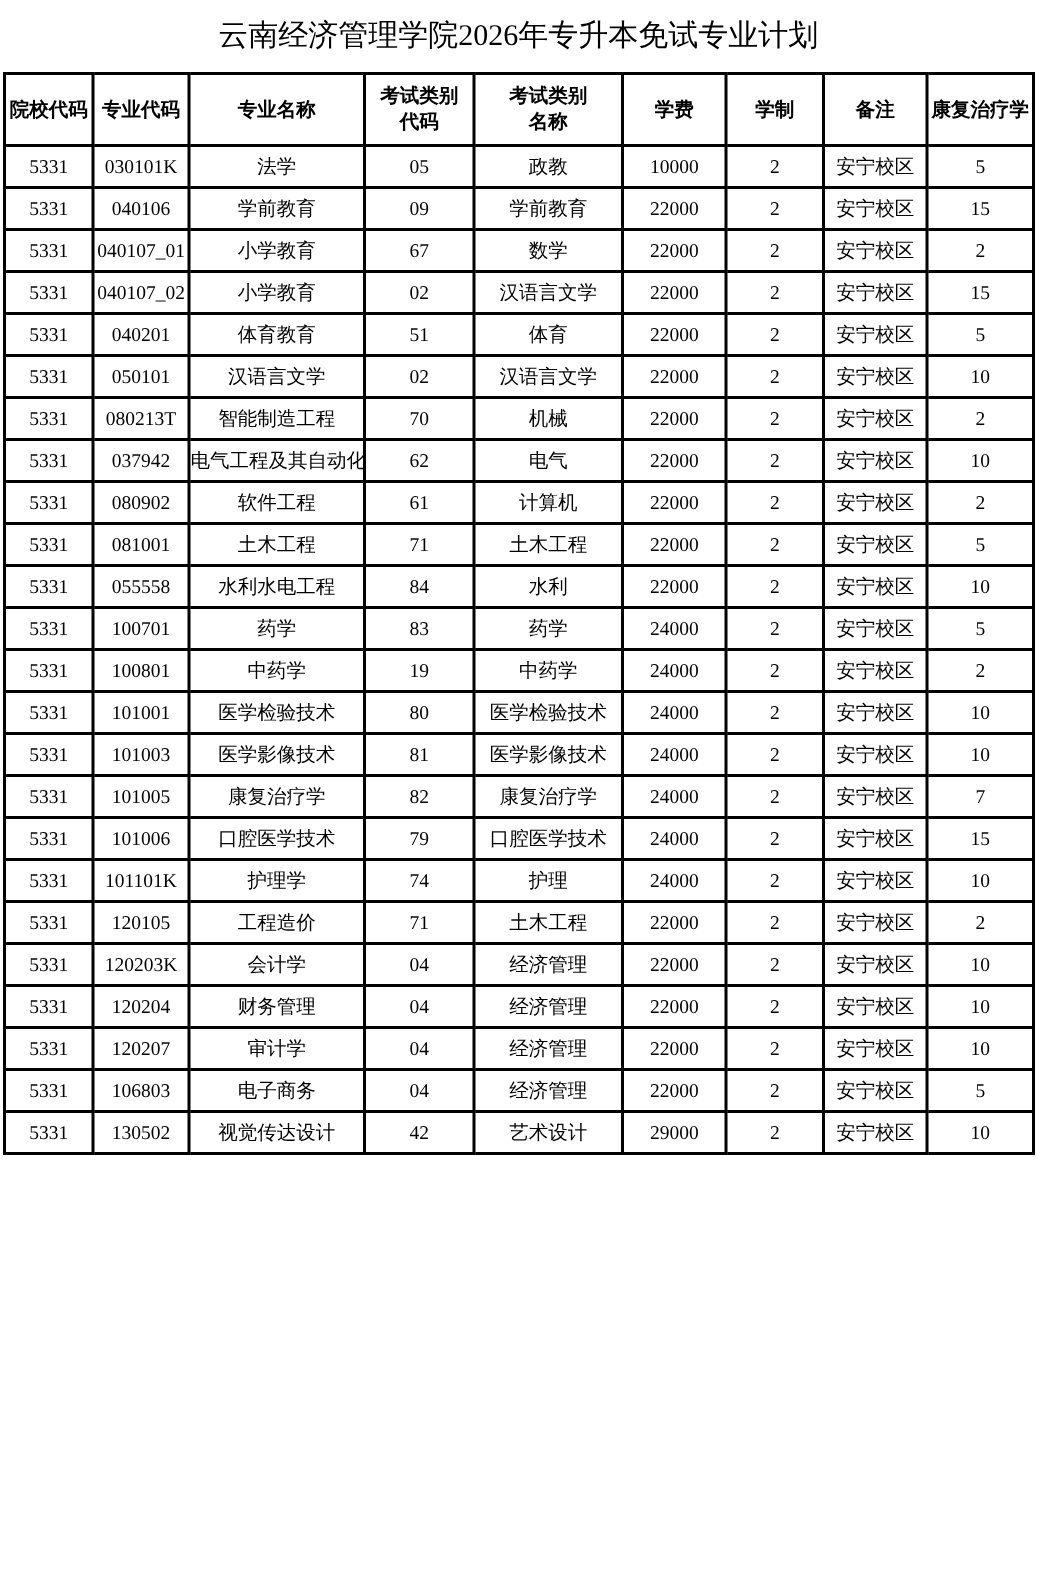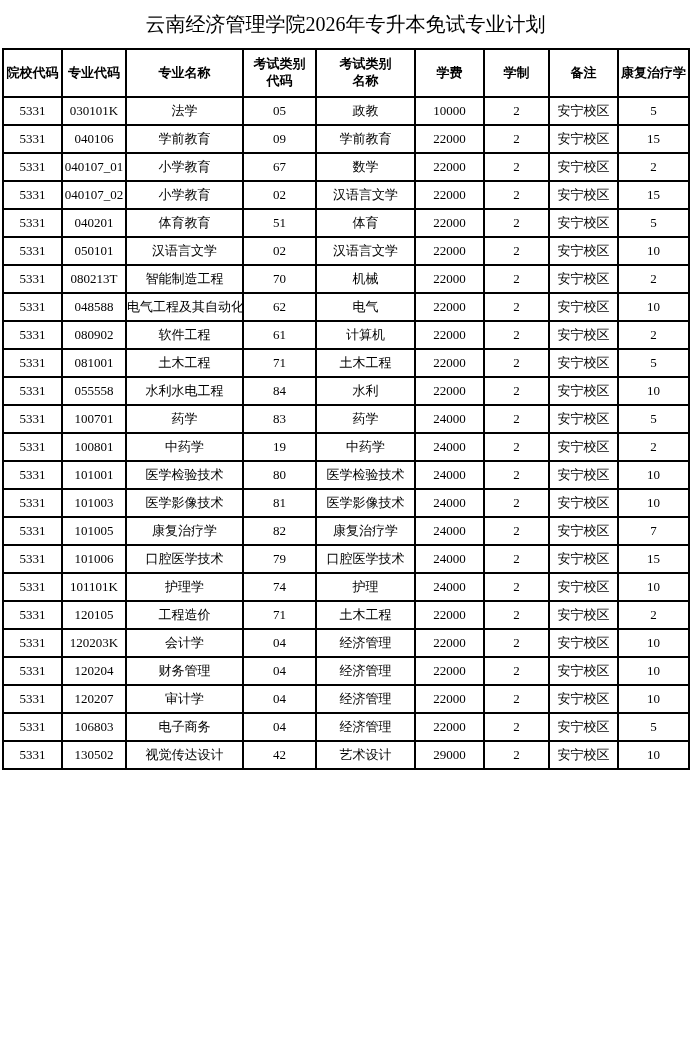--- a/index.html
+++ b/index.html
@@ -154,21 +154,21 @@
           <td>智能制造工程</td>
           <td>70</td>
           <td>机械</td>
           <td>22000</td>
           <td>2</td>
           <td>安宁校区</td>
           <td>2</td>
         </tr>
         <tr>
           <td>5331</td>
-          <td>048588</td>
+          <td>037942</td>
           <td>电气工程及其自动化</td>
           <td>62</td>
           <td>电气</td>
           <td>22000</td>
           <td>2</td>
           <td>安宁校区</td>
           <td>10</td>
         </tr>
         <tr>
           <td>5331</td>

